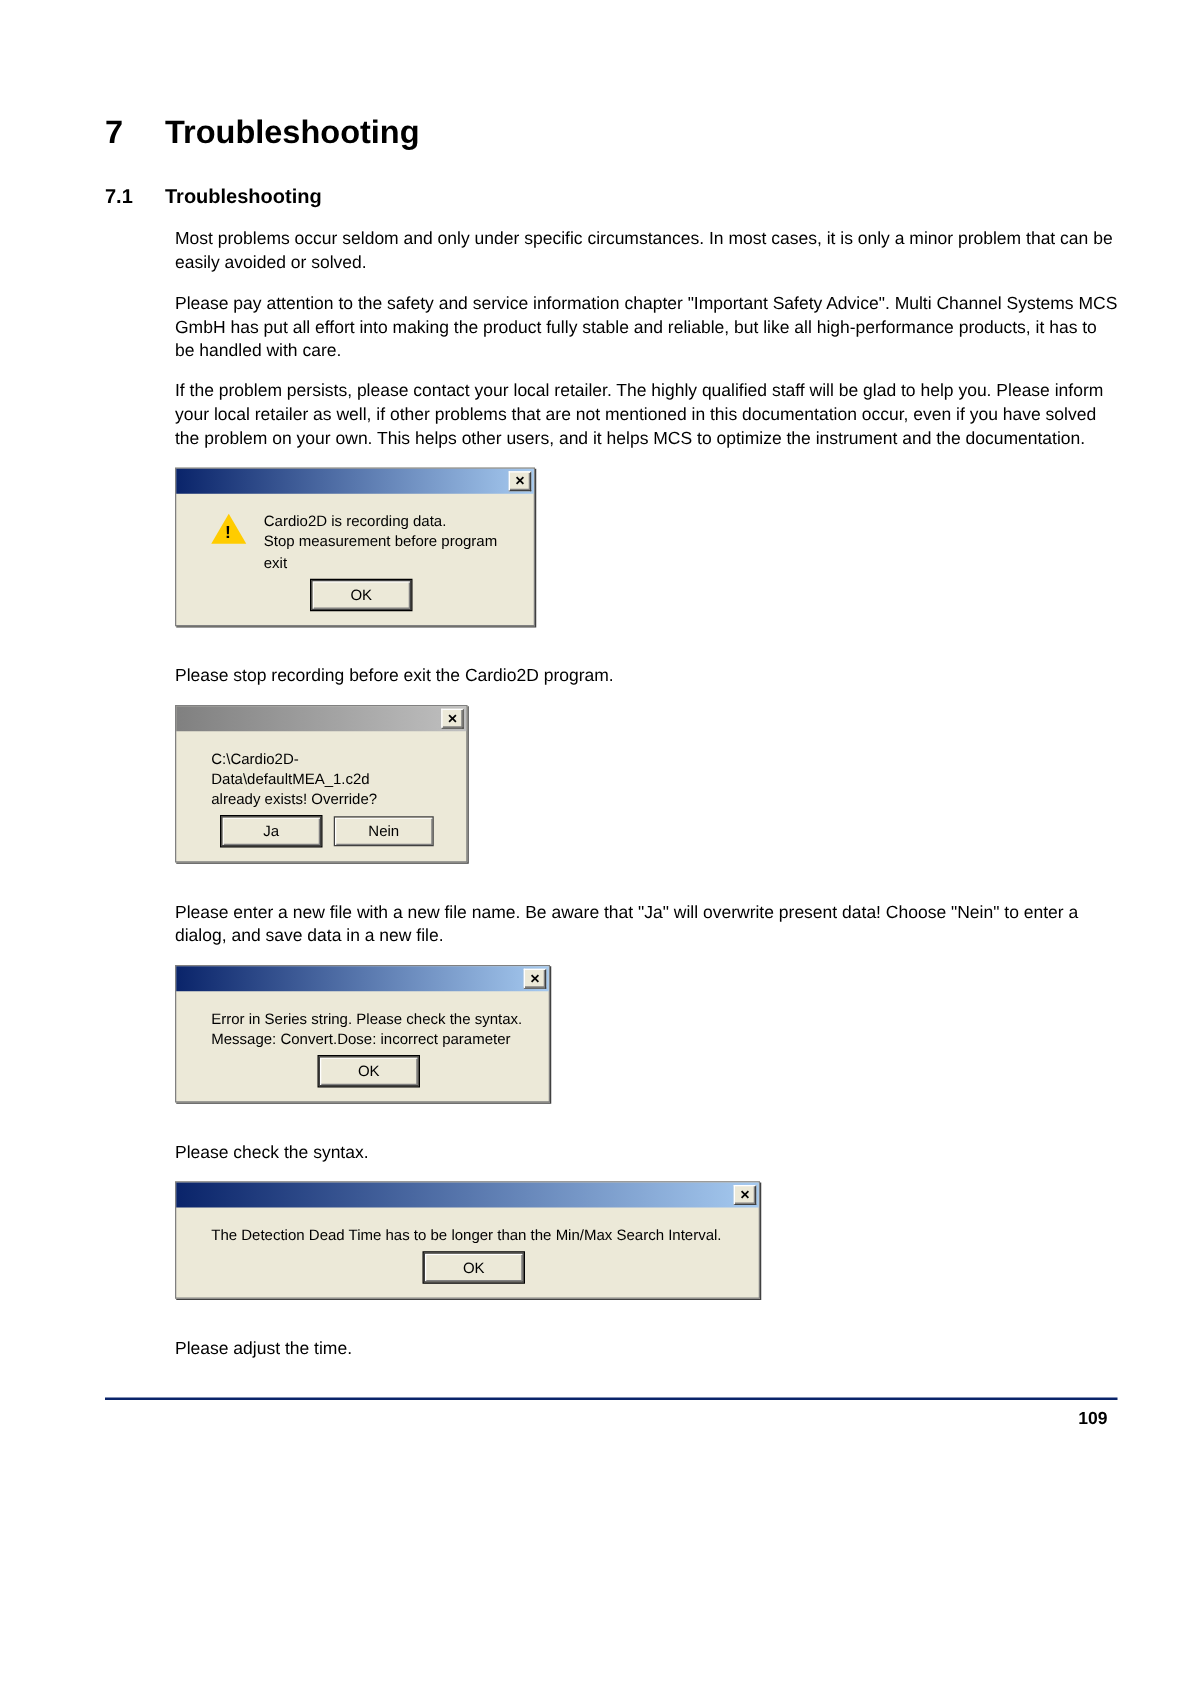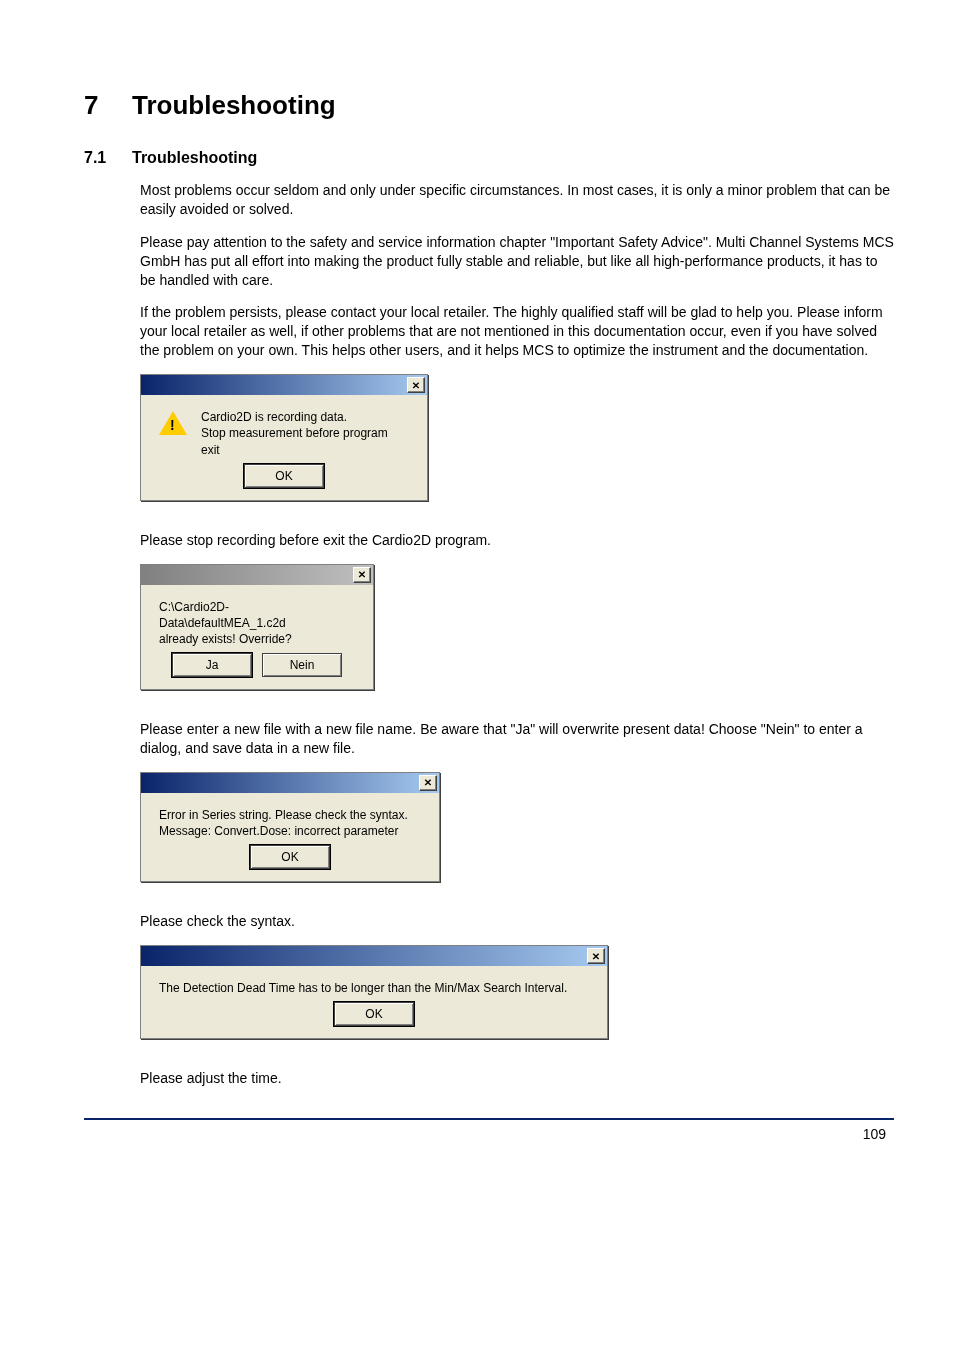--- a/index.html
+++ b/index.html
@@ -60,21 +60,21 @@
     width: 16px; height: 14px;
     background: #ece9d8;
     border: 1px solid #fff;
     border-right-color:#404040; border-bottom-color:#404040;
     box-shadow: inset -1px -1px 0 #808080;
     font-size: 10px; font-weight: bold;
     display:flex; align-items:center; justify-content:center;
     color:#000;
   }
   .dlg-body {
-    padding: 14px 18px 12px 18px;
+    padding: 14px 18px 12px 28px;
     display:flex; flex-direction:column;
   }
   .dlg-row { display:flex; align-items:flex-start; gap:14px; }
   .warn-icon {
     width:0; height:0;
     border-left:14px solid transparent;
     border-right:14px solid transparent;
     border-bottom:24px solid #ffcc00;
     position:relative;
     margin-top:2px;
@@ -95,21 +95,21 @@
     display:flex; align-items:center; justify-content:center;
   }
   .win-btn.default { outline:1px solid #000; }
 
   .footer {
     border-top: 2px solid #0a246a;
     margin-top: 30px;
     padding-top: 6px;
     text-align: right;
     font-size: 14px;
-    font-weight: normal;
+    font-weight: bold;
     padding-right: 8px;
   }
 </style>
 </head>
 <body>
 
 <div class="page">
 
   <div class="ch-title">
     <span class="ch-num">7</span><span>Troubleshooting</span>

